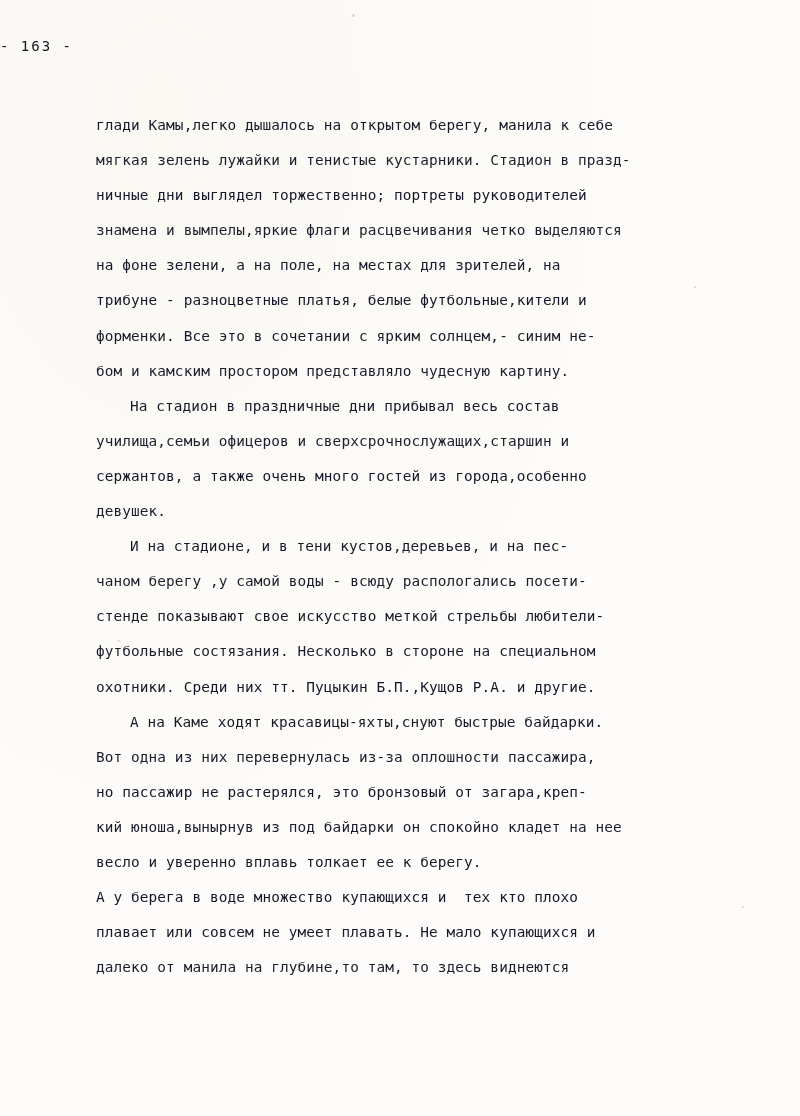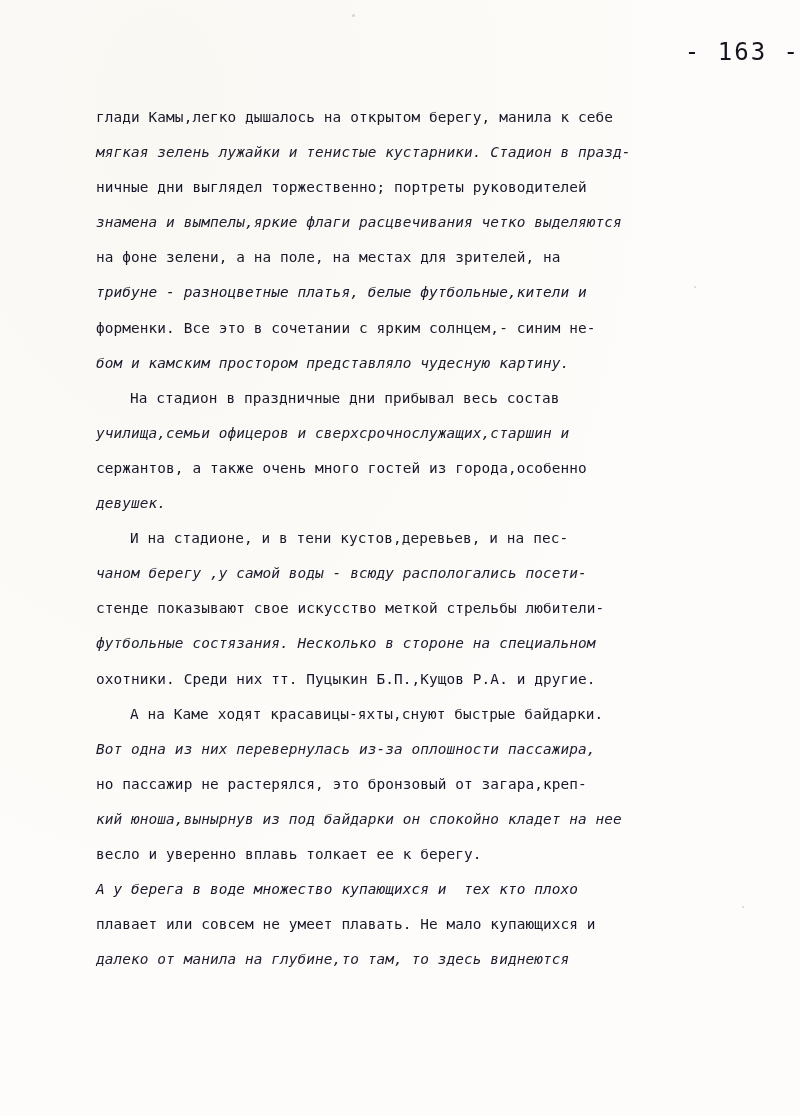--- a/index.html
+++ b/index.html
@@ -20,48 +20,48 @@
     height: 1116px;
     background:
       radial-gradient(ellipse at 20% 10%, rgba(250,248,243,1) 0%, rgba(253,252,250,1) 60%),
       #fdfcfa;
   }
   .page-number {
     position: absolute;
     top: 38px;
     left: 0;
     width: 800px;
-    text-align: right;
-    font-size: 24px;
+    text-align: left;
+    font-size: 14px;
     letter-spacing: 2px;
     color: #15151f;
     font-family: "DejaVu Sans Mono", monospace;
   }
   .body-text {
     position: absolute;
-    top: 100px;
+    top: 108px;
     left: 96px;
     width: 620px;
   }
   .para {
     margin: 0 0 0 0;
   }
   .line {
     font-size: 14.4px;
     line-height: 35.1px;
     white-space: pre;
     color: #181828;
     letter-spacing: 0.1px;
     font-family: "DejaVu Sans Mono", monospace;
   }
   .line.indent {
     padding-left: 34px;
   }
   
-  .line:nth-child(2n) { color: #1c1c2c; font-style: italic; }
+  .line:nth-child(2n) { color: #1c1c2c; }
   .line:nth-child(3n) { color: #16162a; }
   .speck {
     position: absolute;
     background: #b9b4ae;
     border-radius: 50%;
     opacity: .55;
   }
 </style>
 </head>
 <body>

